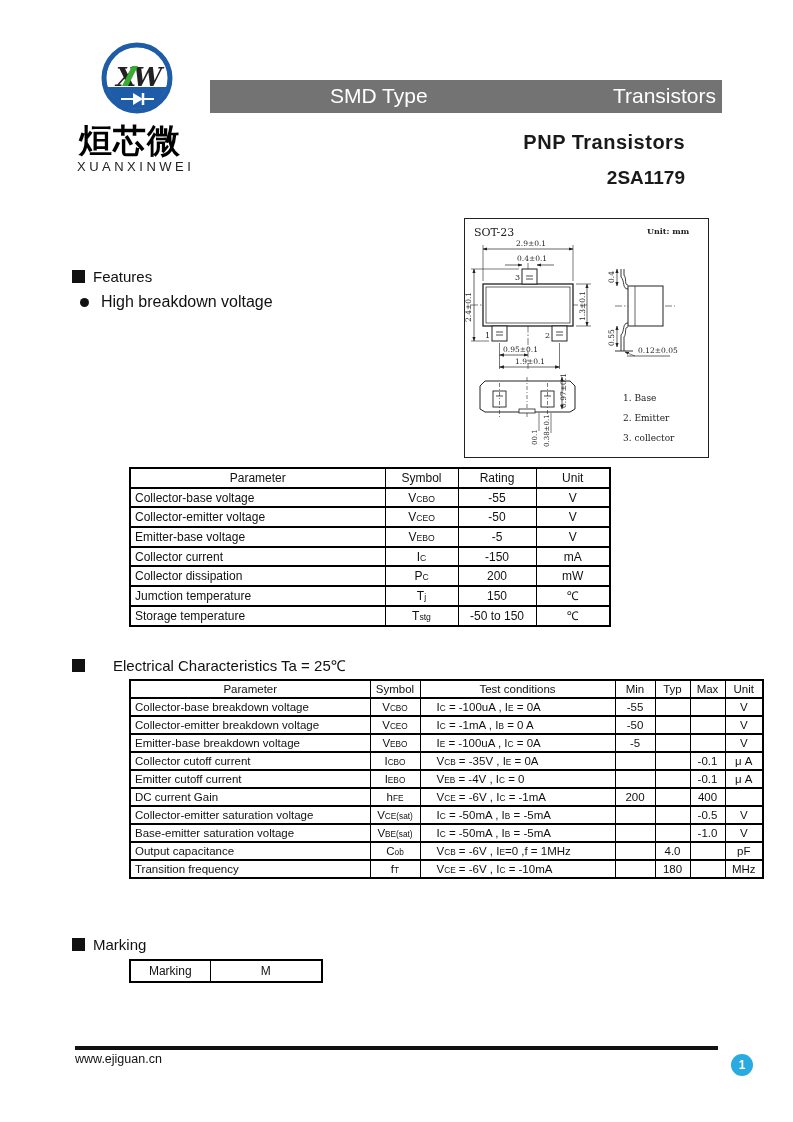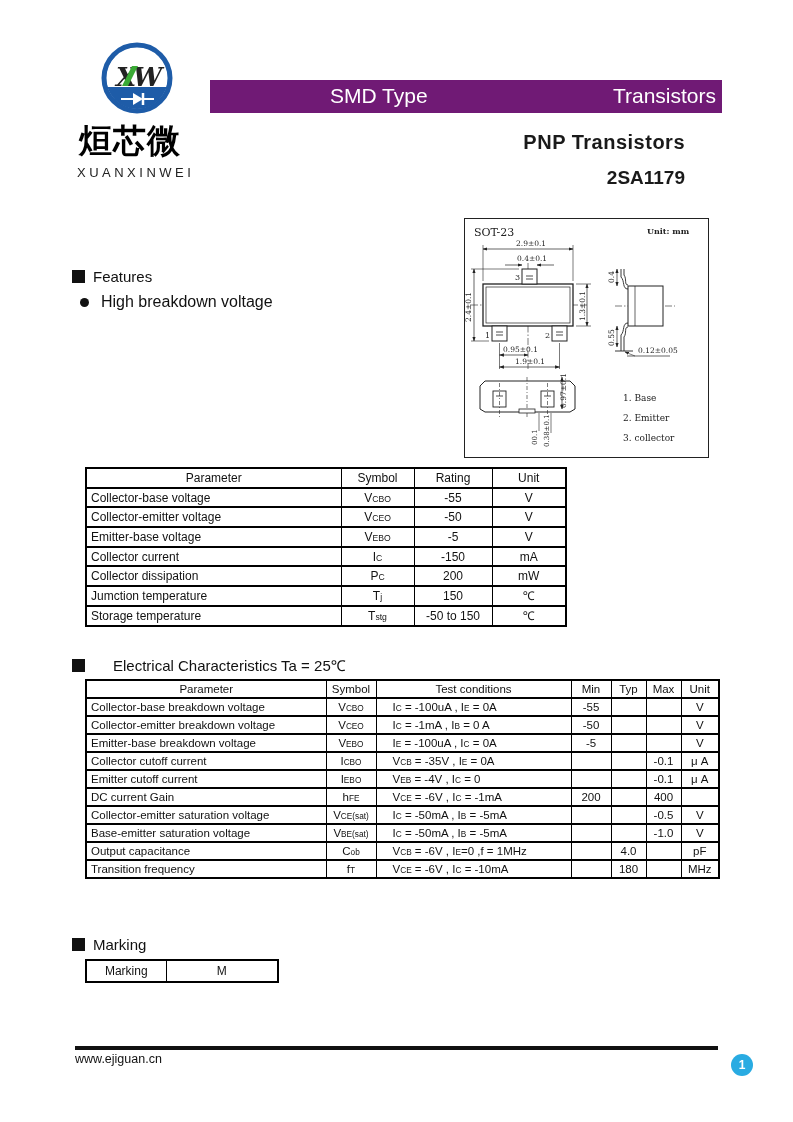--- a/index.html
+++ b/index.html
@@ -2,21 +2,21 @@
 <html><head>
 <meta charset="utf-8">
 <style>
   html,body{margin:0;padding:0;background:#fff;}
   .page{position:relative;width:793px;height:1122px;background:#fff;
         font-family:"Liberation Sans",sans-serif;color:#1a1a1a;overflow:hidden;}
 
   
   .logo{position:absolute;left:75px;top:40px;width:140px;}
   .logo-cn{font-size:33px;font-weight:bold;color:#000;letter-spacing:1px;line-height:1;margin-top:4px;margin-left:4px;}
-  .logo-en{font-size:13px;color:#222;letter-spacing:3.5px;margin-left:2px;margin-top:8px;}
+  .logo-en{font-size:13px;color:#222;letter-spacing:3.5px;margin-left:2px;margin-top:2px;}
 
   
   .banner{position:absolute;left:210px;top:80px;width:512px;height:33px;}
   .banner-left{position:absolute;left:120px;top:4px;color:#fff;font-size:21px;}
   .banner-right{position:absolute;right:6px;top:4px;color:#fff;font-size:21px;}
 
   
   .title-wrap{position:absolute;left:85px;top:131px;width:600px;text-align:right;}
   .title-1{font-size:20px;font-weight:bold;letter-spacing:0.5px;}
   .title-2{font-size:19px;font-weight:bold;margin-top:13px;}
@@ -27,21 +27,21 @@
   
   .sec{position:absolute;left:72px;font-size:15px;color:#111;display:flex;align-items:center;}
   .sq{display:inline-block;width:13px;height:13px;background:#111;margin-right:8px;}
   .feat-item{position:absolute;left:80px;font-size:16px;display:flex;align-items:center;color:#111;}
   .dot{display:inline-block;width:9px;height:9px;border-radius:50%;background:#111;margin-right:12px;}
 
   
   table{border-collapse:collapse;table-layout:fixed;}
   .t1{position:absolute;left:85px;top:467px;width:480px;font-size:12px;}
   .t2{position:absolute;left:85px;top:679px;width:633px;font-size:11.5px;}
-  .t1,.t2,.t3{border:2.5px solid #000;}
+  .t1,.t2,.t3{border:2.5px solid #000;margin-left:44px;}
   .t1 th,.t1 td,.t2 th,.t2 td,.t3 td{border:1px solid #000;border-top-width:2px;border-bottom-width:2px;
       font-weight:normal;text-align:center;padding:0 2px;overflow:hidden;white-space:nowrap;color:#111;}
   .t1 tr{height:19.7px;} .t2 tr{height:18px;}
   .t1 td:first-child,.t2 td:first-child{text-align:left;padding-left:4px;}
   .t2 td:nth-child(3){text-align:left;padding-left:16px;}
   .sc{font-size:72%;}
   .t3{position:absolute;left:85px;top:959px;width:192px;font-size:12px;}
   .t3 tr{height:22px;}
 
   
@@ -74,21 +74,21 @@
         <line x1="46" y1="59" x2="58" y2="59" stroke="#fff" stroke-width="2"></line>
         <polygon points="58,53 58,65 68,59" fill="#fff"></polygon>
         <line x1="68" y1="53" x2="68" y2="65" stroke="#fff" stroke-width="2.5"></line>
         <line x1="68" y1="59" x2="79" y2="59" stroke="#fff" stroke-width="2"></line>
       </g>
     </svg>
     <div class="logo-cn">烜芯微</div>
     <div class="logo-en">XUANXINWEI</div>
   </div>
 
-  <div class="banner" style="background:#701a75;">
+  <div class="banner" style="background:#737373;">
     <span class="banner-left">SMD Type</span>
     <span class="banner-right">Transistors</span>
   </div>
 
   <div class="title-wrap">
     <div class="title-1">PNP  Transistors</div>
     <div class="title-2">2SA1179</div>
   </div>
 
   <div class="pkg">

